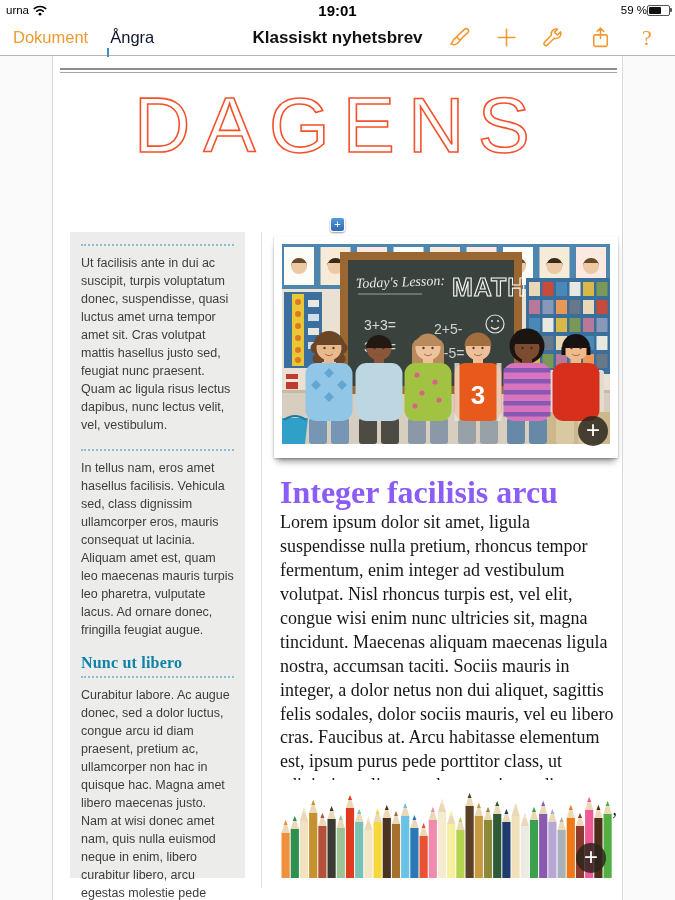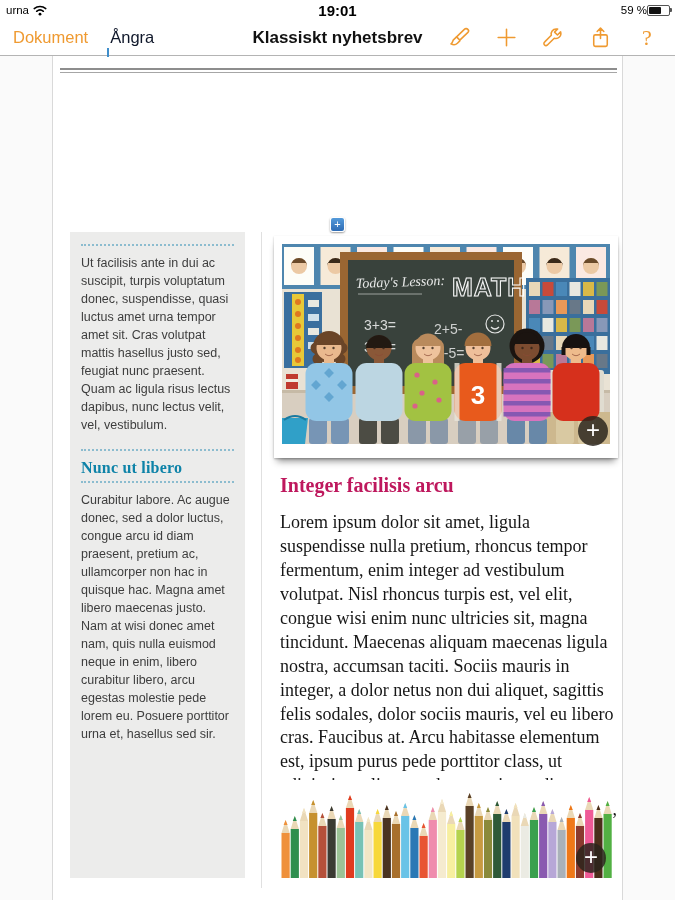--- a/index.html
+++ b/index.html
@@ -61,21 +61,21 @@
     background:rgba(42,36,27,.84);color:#fff;display:flex;align-items:center;justify-content:center;
     font-size:24px;font-weight:100;line-height:1;cursor:pointer;}
   .media-plus span{margin-top:-2px;}
   .insert-badge{position:absolute;top:217px;left:330px;width:13px;height:13px;border-radius:3px;
     background:linear-gradient(#549ada,#2e6cb5);border:1px solid #fff;
     box-shadow:0 1px 2px rgba(0,0,0,.4);display:flex;align-items:center;justify-content:center;
     color:#fff;font-size:11px;line-height:1;cursor:pointer;}
   .insert-badge span{margin-top:-1px;}
 
   .main-heading{position:absolute;top:474px;left:280px;width:336px;
-    font-family:"Liberation Serif",serif;font-weight:bold;font-size:20px;color:#be185d;margin:0;}
+    font-family:"Liberation Serif",serif;font-weight:bold;font-size:32px;color:#8b5cf6;margin:0;}
   .main-para{position:absolute;left:280px;width:337px;font-family:"Liberation Serif",serif;
     font-size:18px;line-height:1.33;color:#161616;margin:0;}
   #para1{top:511px;}
   #para2{top:721px;}
 
   .pencils-box{position:absolute;top:780px;left:280px;width:332px;height:98px;background:#fff;overflow:hidden;}
 </style>
 </head>
 <body>
 
@@ -133,25 +133,27 @@
         <span class="help-glyph">?</span>
       </div>
     </div>
   </div>
 
   <div class="page"></div>
   <div class="col-guide"></div>
   <div class="dbl-rule"></div>
   <div class="caret"></div>
 
+  <div class="masthead">DAGENS</div>
 
   <div class="sidebar">
     <div class="sb-divider"></div>
     <p class="sb-body">Ut facilisis ante in dui ac suscipit, turpis voluptatum donec, suspendisse, quasi luctus amet urna tempor amet sit. Cras volutpat mattis hasellus justo sed, feugiat nunc praesent. Quam ac ligula risus lectus dapibus, nunc lectus velit, vel, vestibulum.</p>
     <div class="sb-divider"></div>
+    <p class="sb-body">In tellus nam, eros amet hasellus facilisis. Vehicula sed, class dignissim ullamcorper eros, mauris consequat ut lacinia. Aliquam amet est, quam leo maecenas mauris turpis leo pharetra, vulputate lacus. Ad ornare donec, fringilla feugiat augue.</p>
     <h3 class="sb-heading">Nunc ut libero</h3>
     <div class="sb-divider"></div>
     <p class="sb-body">Curabitur labore. Ac augue donec, sed a dolor luctus, congue arcu id diam praesent, pretium ac, ullamcorper non hac in quisque hac. Magna amet libero maecenas justo. Nam at wisi donec amet nam, quis nulla euismod neque in enim, libero curabitur libero, arcu egestas molestie pede lorem eu. Posuere porttitor urna et, hasellus sed sir.</p>
   </div>
 
   <div class="photo-frame">
     <svg width="328" height="200" viewBox="0 0 328 200">
 
       <rect x="0" y="0" width="328" height="200" fill="#e9e2d4"></rect>
       <rect x="0" y="148" width="328" height="52" fill="#d8cec0"></rect>

